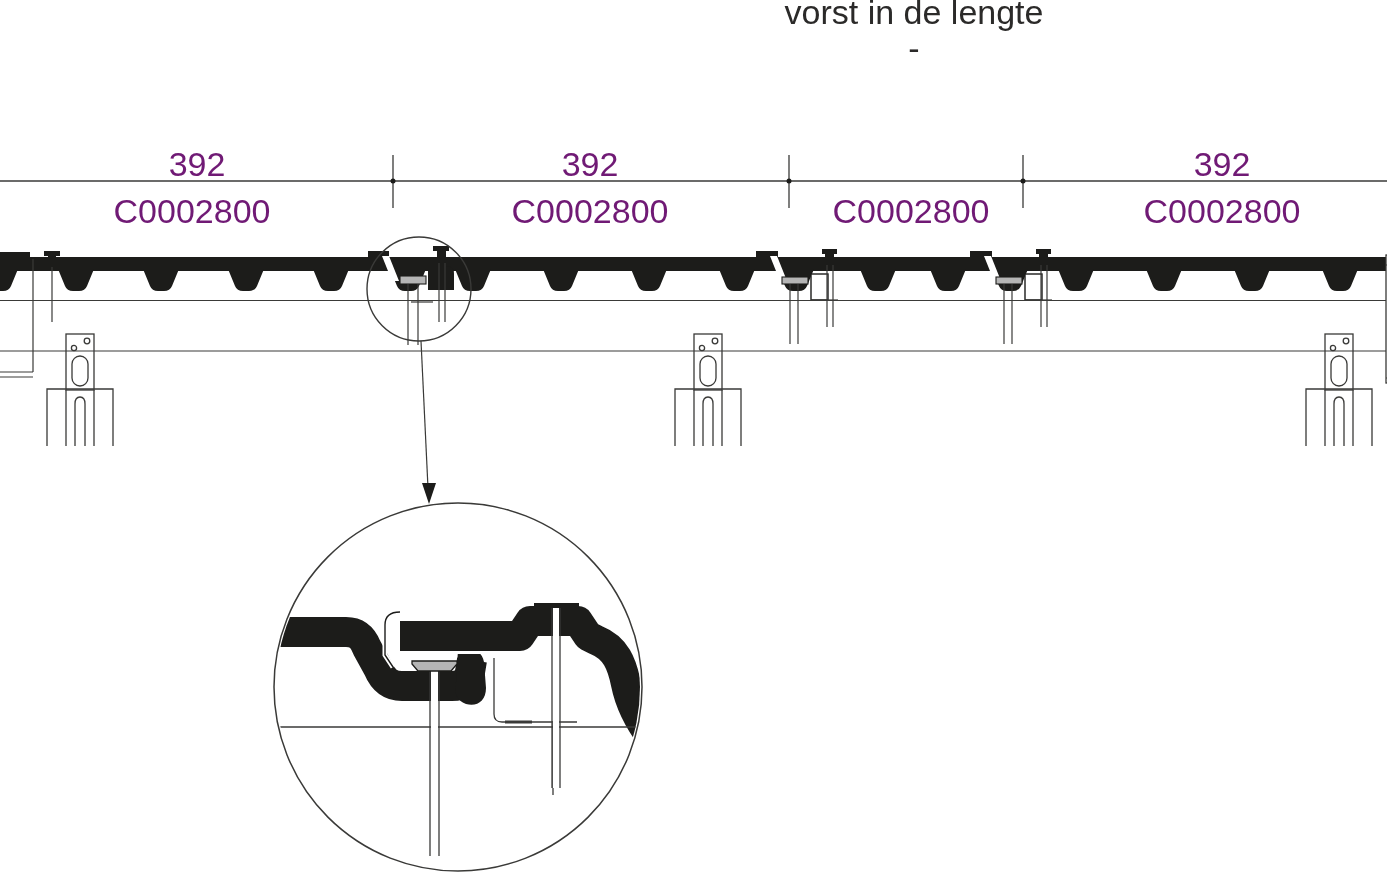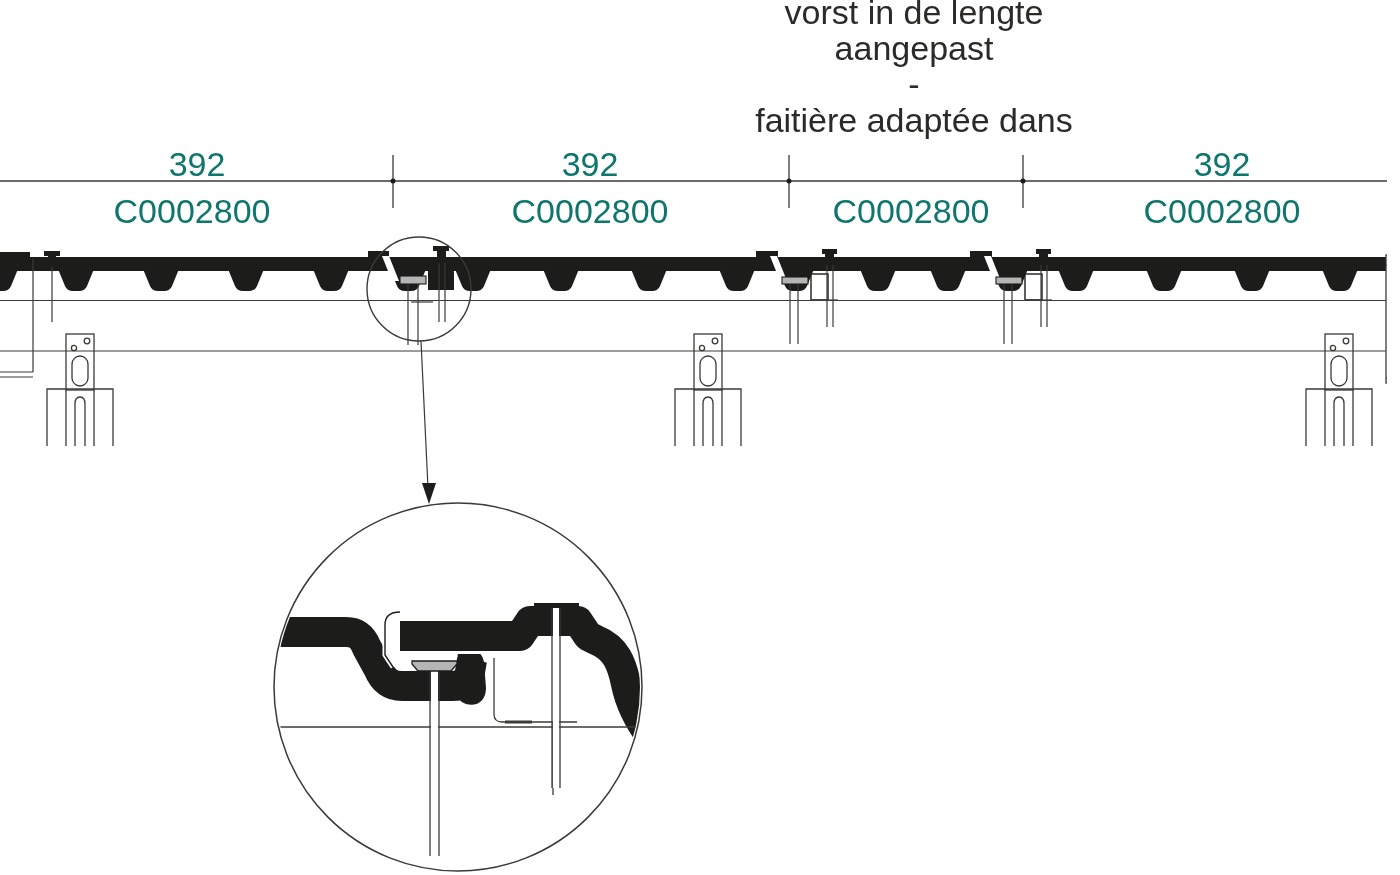--- a/index.html
+++ b/index.html
@@ -2,21 +2,21 @@
 <html><head>
 <meta charset="utf-8">
 <style>
   html,body{margin:0;padding:0;background:#ffffff;}
   #stage{
     position:relative;width:1387px;height:875px;background:#ffffff;
     overflow:hidden;font-family:"Liberation Sans", sans-serif;color:#2b2a29;
   }
   #drawing-svg{position:absolute;left:0;top:0;width:1400px;height:875px;}
   .label{position:absolute;transform:translateX(-50%);white-space:nowrap;
-         font-size:34px;line-height:34px;color:#0f766e;}
+         font-size:34px;line-height:34px;color:#701a75;}
   .annotation{position:absolute;left:914px;top:-6px;transform:translateX(-50%);
               text-align:center;font-size:34px;line-height:36px;color:#2b2a29;}
   .annotation div{white-space:nowrap;}
 </style>
 </head>
 <body>
 
 <div id="stage">
 
   <svg id="drawing-svg" viewBox="0 0 1400 875">
@@ -223,23 +223,21 @@
           <line x1="560" y1="608" x2="560" y2="788" stroke="#3a3a38" stroke-width="1.3"></line>
           <rect x="534" y="603" width="45" height="5" fill="#1c1c1a"></rect>
         </g>
       </g>
       <circle cx="458" cy="687" r="184" fill="none" stroke="#3a3a38" stroke-width="1.5"></circle>
     </g>
   </svg>
 
   <div class="annotation">
     <div>vorst in de lengte</div>
-    <div>aangepast</div>
     <div>-</div>
-    <div>faitière adaptée dans</div>
   </div>
 
   <div class="label" style="left:197px;top:147px;">392</div>
   <div class="label" style="left:590px;top:147px;">392</div>
   <div class="label" style="left:1222px;top:147px;">392</div>
 
   <div class="label" style="left:192px;top:194px;">C0002800</div>
   <div class="label" style="left:590px;top:194px;">C0002800</div>
   <div class="label" style="left:911px;top:194px;">C0002800</div>
   <div class="label" style="left:1222px;top:194px;">C0002800</div>

